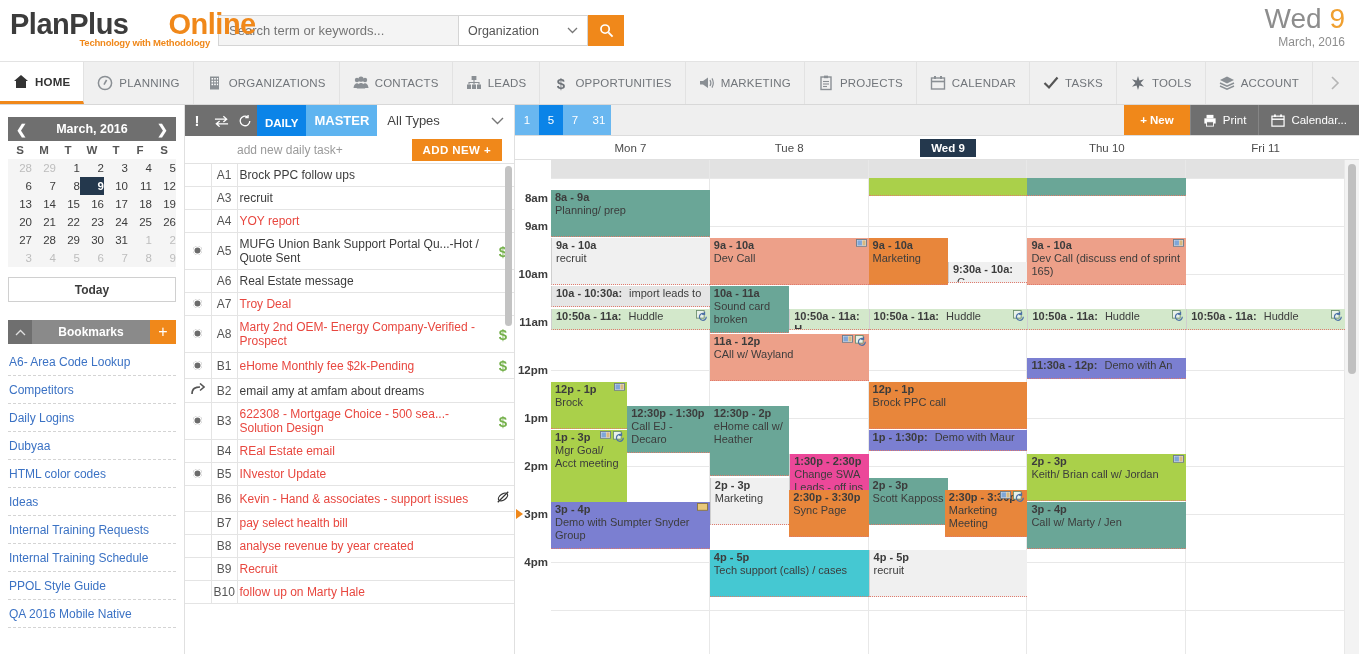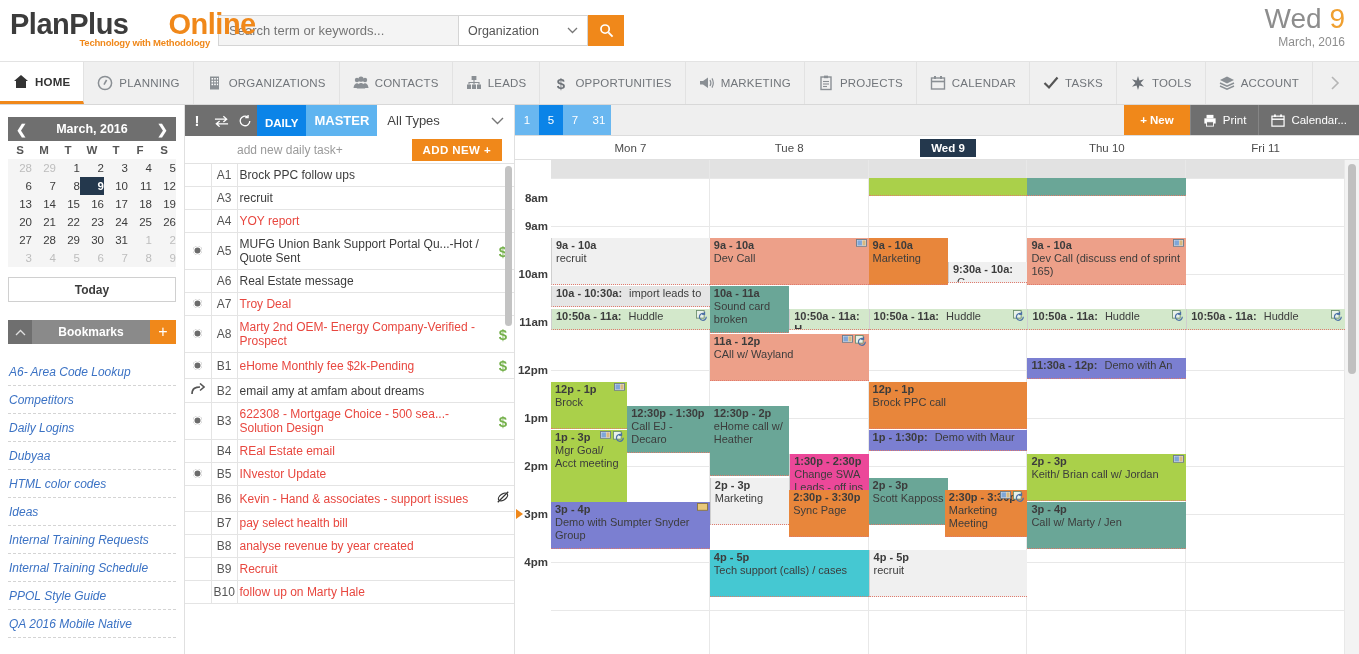--- a/index.html
+++ b/index.html
@@ -92,21 +92,21 @@
     background: #fff; display: flex; align-items: center; justify-content: center;
     font-size: 12px; font-weight: bold; color: #3c3c3c; cursor: pointer;
   }
   .bm-head {
     width: 168px; margin: 18px auto 0 auto; height: 24px; display: flex; align-items: stretch;
     background: #8a8a8a; color: #fff;
   }
   .bm-head .caret { width: 24px; background:#6f6f6f; display:flex; align-items:center; justify-content:center; cursor:pointer; }
   .bm-head .lbl { flex: 1; display: flex; align-items: center; justify-content: center; font-size: 12px; font-weight: bold; }
   .bm-head .plus { width: 26px; background: #f0881a; display: flex; align-items: center; justify-content: center; font-size: 16px; cursor: pointer; }
-  .bm-list { width: 168px; margin: 14px auto; font-style: italic; }
+  .bm-list { width: 168px; margin: 4px auto; }
   .bm-item {
     font-size: 12px; color: #3b72c4; padding: 7px 1px 6px 1px;
     border-bottom: 1px dashed #d4d4d4; cursor: pointer; white-space: nowrap;
   }
 
   
   .taskcol { width: 330px; border-right: 1px solid #e0e0e0; background: #fff; display: flex; flex-direction: column; }
   .task-toolbar { height: 31px; background: #6f6f6f; display: flex; align-items: stretch; }
   .tb-ico { width: 24px; display: flex; align-items: center; justify-content: center; color: #fff; cursor: pointer; }
   .tb-daily { background: #0b84e8; color: #fff; font-size: 11.5px; font-weight: bold; display: flex; align-items: center; padding: 18px 8px; cursor: pointer; }
@@ -709,20 +709,21 @@
             <div class="hline" style="top: 66px;"></div>
             <div class="hline" style="top: 114px;"></div>
             <div class="hline" style="top: 162px;"></div>
             <div class="hline" style="top: 210px;"></div>
             <div class="hline" style="top: 258px;"></div>
             <div class="hline" style="top: 306px;"></div>
             <div class="hline" style="top: 354px;"></div>
             <div class="hline" style="top: 402px;"></div>
             <div class="hline" style="top: 450px;"></div>
           </div>
+          <div class="ev" style="left: 0%; width: 20%; top: 30px; height: 47px; background: rgb(106, 166, 151);"><span class="t">8a - 9a</span><br><span class="s">Planning/ prep</span></div>
           <div class="ev" style="left: 0%; width: 20%; top: 78px; height: 47px; background: rgb(240, 240, 240); border-left: 1px solid rgb(207, 207, 207);"><span class="t">9a - 10a</span><br><span class="s">recruit</span></div>
           <div class="ev inline" style="left: 0%; width: 20%; top: 126px; height: 21px; background: #e5e5e5; border-left: 1px solid rgb(207, 207, 207);"><span class="t">10a - 10:30a:</span> <span class="s">import leads to</span></div>
           <div class="ev inline" style="left: 0%; width: 20%; top: 149px; height: 21px; background: rgb(211, 232, 203); border-left: 1px solid rgb(207, 207, 207);"><span class="evicon">
               <span><svg width="12" height="12" viewBox="0 0 14 14">
                   <rect x="0.5" y="0.5" width="9" height="9" fill="#e9f1e9" stroke="#6b8d6b"></rect>
                   <path d="M12 8 A4 4 0 1 1 9.5 4.3" stroke="#4a6fa5" stroke-width="1.4" fill="none"></path>
                   <path d="M10 2 L10 5 L7 4.7" stroke="#4a6fa5" stroke-width="1.4" fill="none"></path>
                 </svg></span>
             </span><span class="t">10:50a - 11a:</span> <span class="s">Huddle</span></div>
           <div class="ev" style="left: 0%; width: 9.6%; top: 222px; height: 47px; background: rgb(170, 208, 74);"><span class="evicon">

